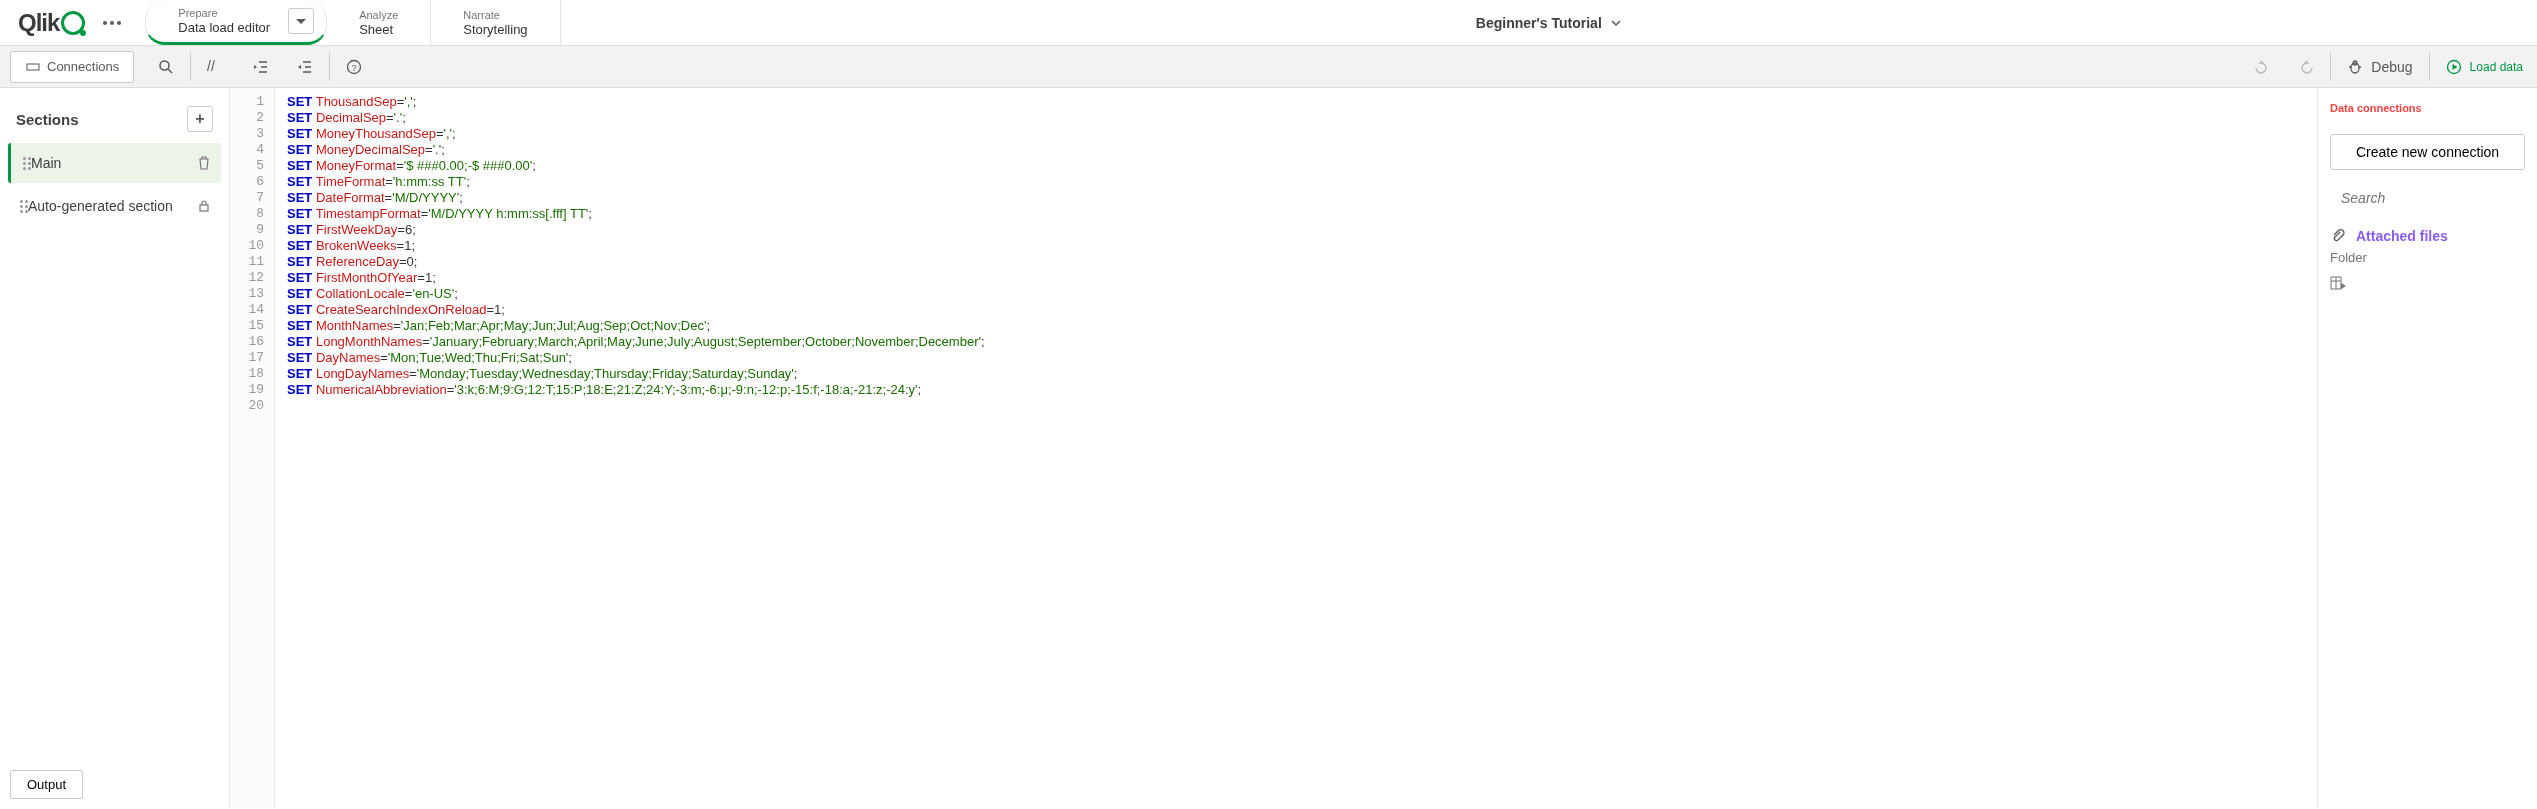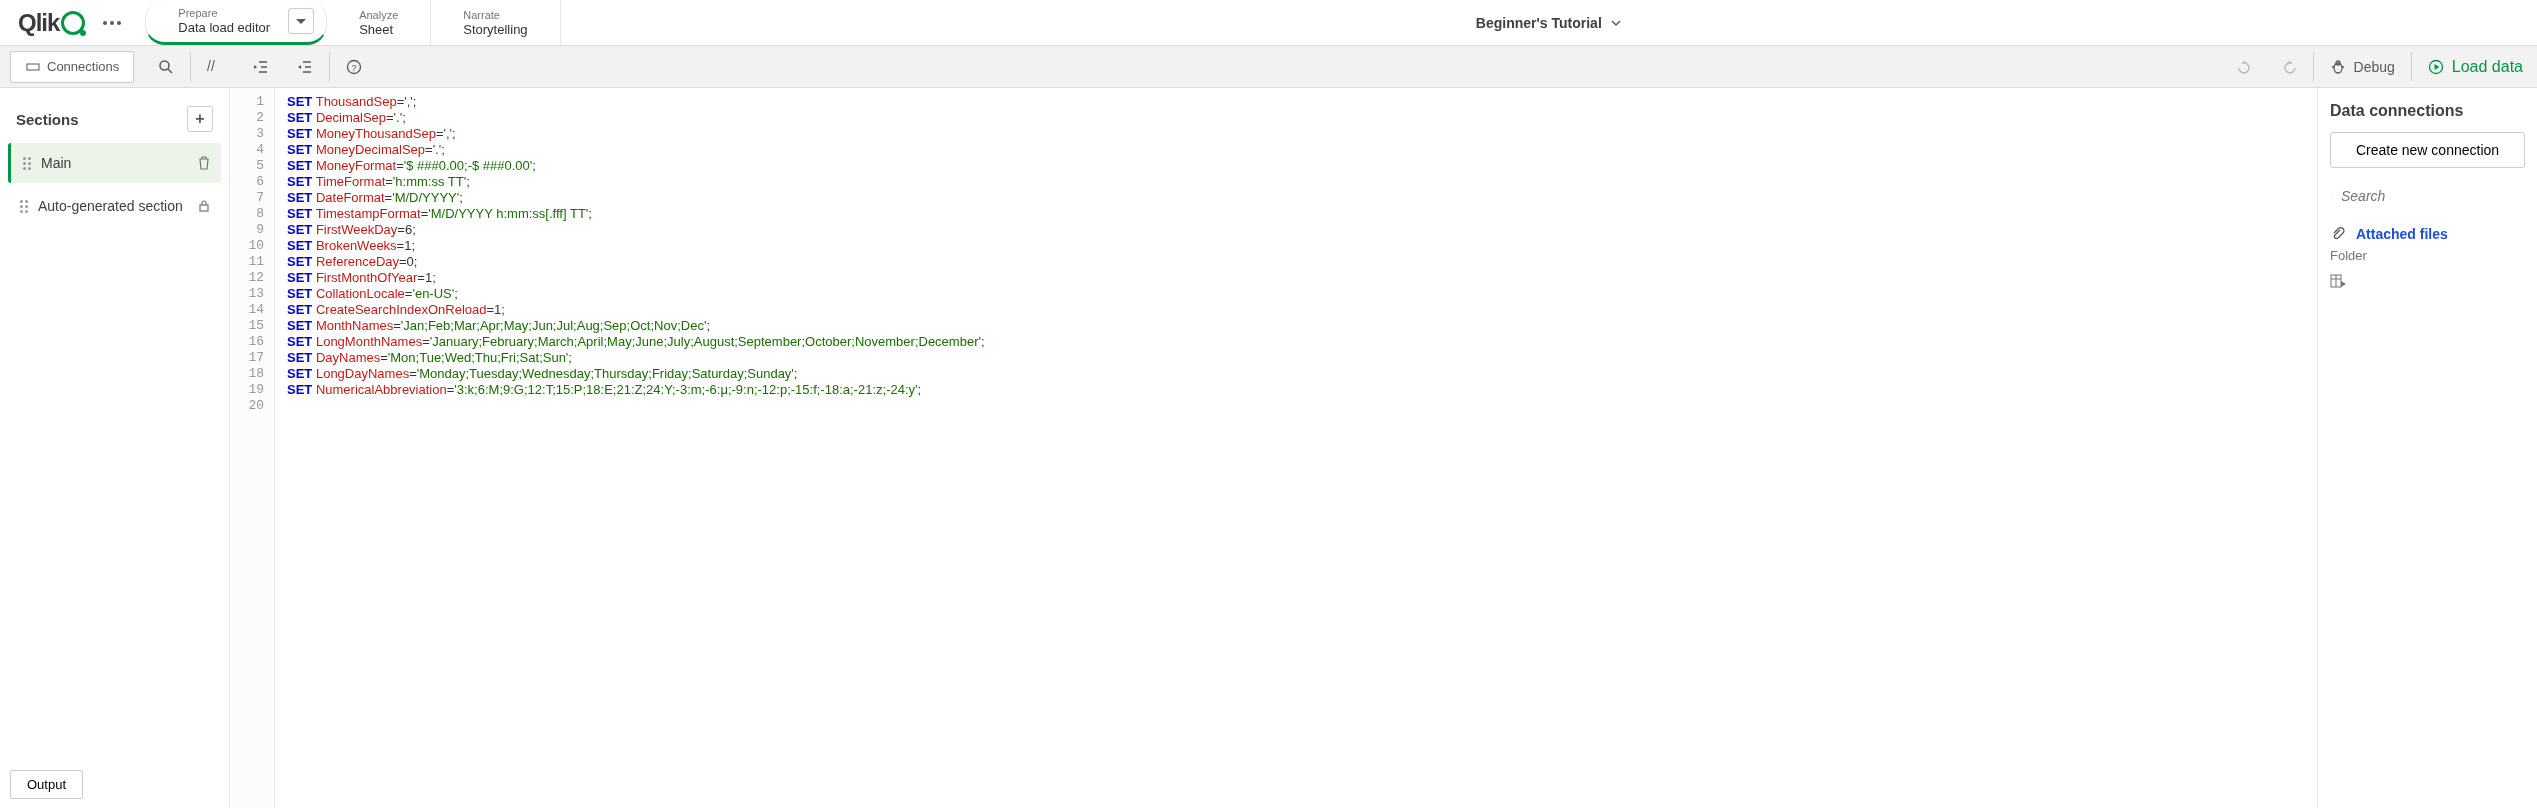--- a/index.html
+++ b/index.html
@@ -24,52 +24,52 @@
 
 .app-title { flex: 1; display: flex; align-items: center; justify-content: center; font-size: 14px; font-weight: 600; color: #404040; gap: 8px; cursor: pointer; }
 
 
 .toolbar { display: flex; align-items: center; height: 42px; border-bottom: 1px solid #ddd; background: #f2f2f2; padding: 0; }
 .tool-btn { display: flex; align-items: center; justify-content: center; padding: 0 14px; height: 100%; cursor: pointer; color: #595959; }
 .tool-btn.labeled { border: 1px solid #ccc; margin: 5px 10px; height: 32px; border-radius: 2px; background: #fff; font-size: 13px; gap: 6px; }
 .tool-divider { width: 1px; background: #ccc; height: 70%; margin: 0 2px; }
 .tool-spacer { flex: 1; }
 .tool-btn.debug { gap: 8px; font-size: 14px; }
-.tool-btn.load { color: #009845; gap: 8px; font-size: 16px; }
+.tool-btn.load { color: #009845; gap: 8px; font-size: 12px; }
 .ico { display: inline-flex; }
 
 
 .main-area { display: flex; height: calc(100% - 88px); position: relative; }
 
 .sections-panel { width: 230px; border-right: 1px solid #e6e6e6; padding: 10px 0; }
 .sections-panel h3 { font-size: 15px; font-weight: 700; color: #404040; padding: 8px 16px; display: flex; align-items: center; justify-content: space-between; }
 .add-btn { width: 26px; height: 26px; border: 1px solid #ccc; border-radius: 3px; display: flex; align-items: center; justify-content: center; cursor: pointer; font-size: 16px; color: #595959; }
-.section-item { display: flex; align-items: center; padding: 12px 10px 12px 12px; gap: 10px; cursor: pointer; position: relative; margin: 3px 8px; border-radius: 3px; }
+.section-item { display: flex; align-items: center; padding: 12px 10px 12px 12px; cursor: pointer; position: relative; margin: 3px 8px; border-radius: 3px; }
 .section-item.active { background: #ecf3e9; border-left: 3px solid #009845; }
 .drag-handle { display: grid; grid-template-columns: repeat(2, 3px); gap: 2px; cursor: grab; }
 .drag-handle span { width: 3px; height: 3px; background: #999; border-radius: 50%; }
 .section-item .label { flex: 1; font-size: 14px; color: #404040; }
 .section-item .action-ico { color: #757575; cursor: pointer; }
 
 
 .editor-wrap { flex: 1; display: flex; background: #fff; min-height: 720px; }
 .gutter { width: 45px; border-right: 1px solid #e6e6e6; background: #fcfcfc; padding-top: 6px; }
 .gutter .ln { height: 16px; line-height: 16px; text-align: right; padding-right: 10px; font-family: "Courier New", monospace; font-size: 13px; color: #999; }
 .code { flex: 1; padding: 6px 12px; font-family: "Courier New", monospace; font-size: 13px; line-height: 16px; white-space: pre; }
 .kw { color: #0000cc; font-weight: bold; }
 .var { color: #c41a16; }
 .lit { color: #1a6e00; }
 
 
 .connections-panel { width: 220px; border-left: 1px solid #e6e6e6; padding: 14px 12px; }
-.connections-panel h3 { font-size: 16px; font-weight: 600; color: #404040; margin-bottom: 12px; }
+.connections-panel h3 { font-size: 11px; font-weight: 600; color: #ef4444; margin-bottom: 20px; }
 .create-conn { width: 100%; border: 1px solid #ccc; background: #fff; padding: 9px; font-size: 14px; border-radius: 3px; cursor: pointer; }
 .search-row { display: flex; align-items: flex-end; margin-top: 14px; padding: 6px 2px; gap: 8px; }
 .search-row input { border: none; outline: none; font-size: 14px; font-style: italic; color: #757575; flex: 1; }
-.attached-row { display: flex; align-items: center; gap: 10px; margin-top: 16px; font-size: 14px; font-weight: 600; color: #1d4ed8; }
+.attached-row { display: flex; align-items: center; gap: 10px; margin-top: 16px; font-size: 14px; font-weight: 600; color: #8b5cf6; }
 .folder-label { font-size: 13px; color: #757575; margin-top: 6px; }
 .folder-ico-row { margin-top: 10px; color: #757575; }
 
 
 .output-btn { position: fixed; bottom: 10px; left: 10px; border: 1px solid #ccc; background: #fff; padding: 6px 16px; font-size: 13px; border-radius: 2px; cursor: pointer; }
 
 .chev-down { display: inline-block; width: 0; height: 0; border-left: 5px solid transparent; border-right: 5px solid transparent; border-top: 5px solid #595959; }
 
 svg { display: block; }
 </style>

